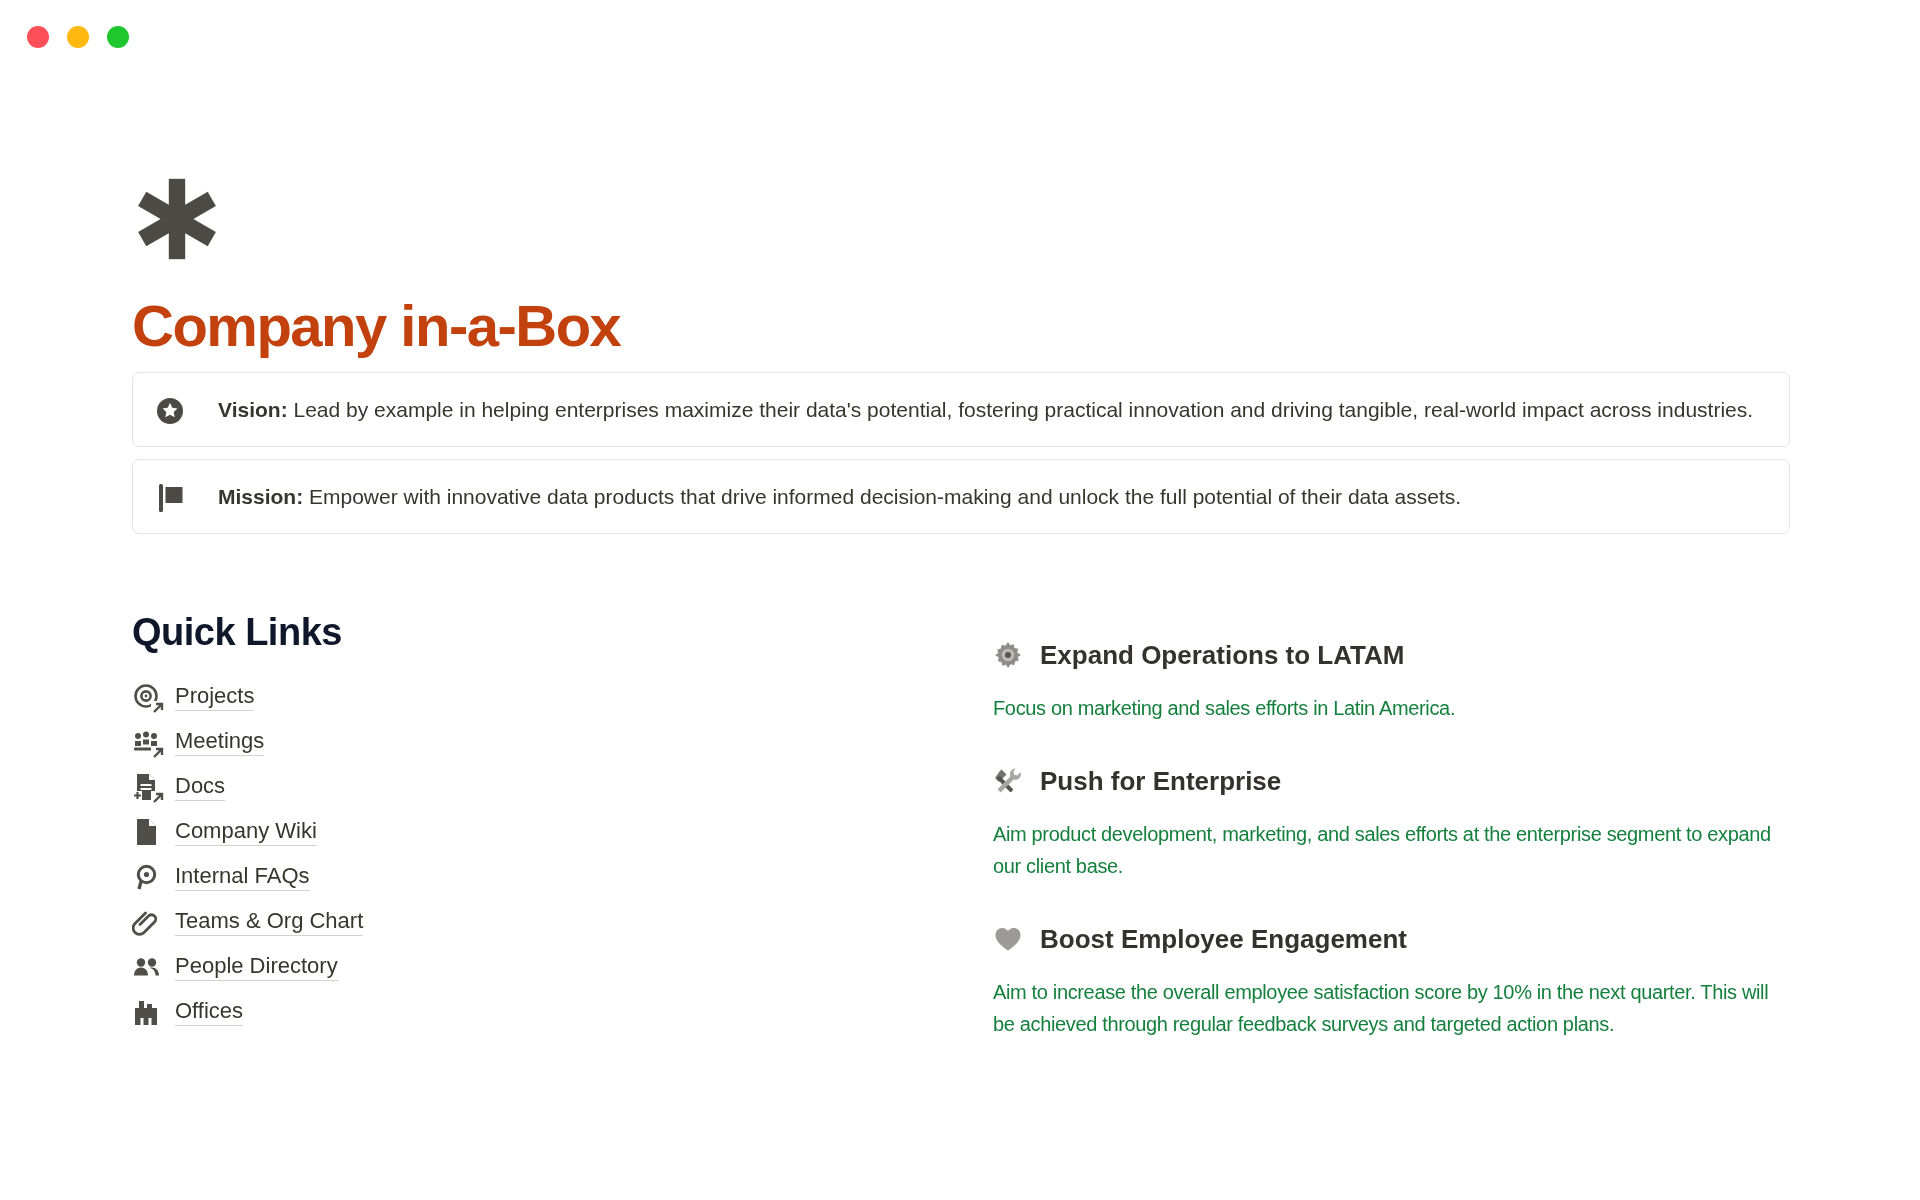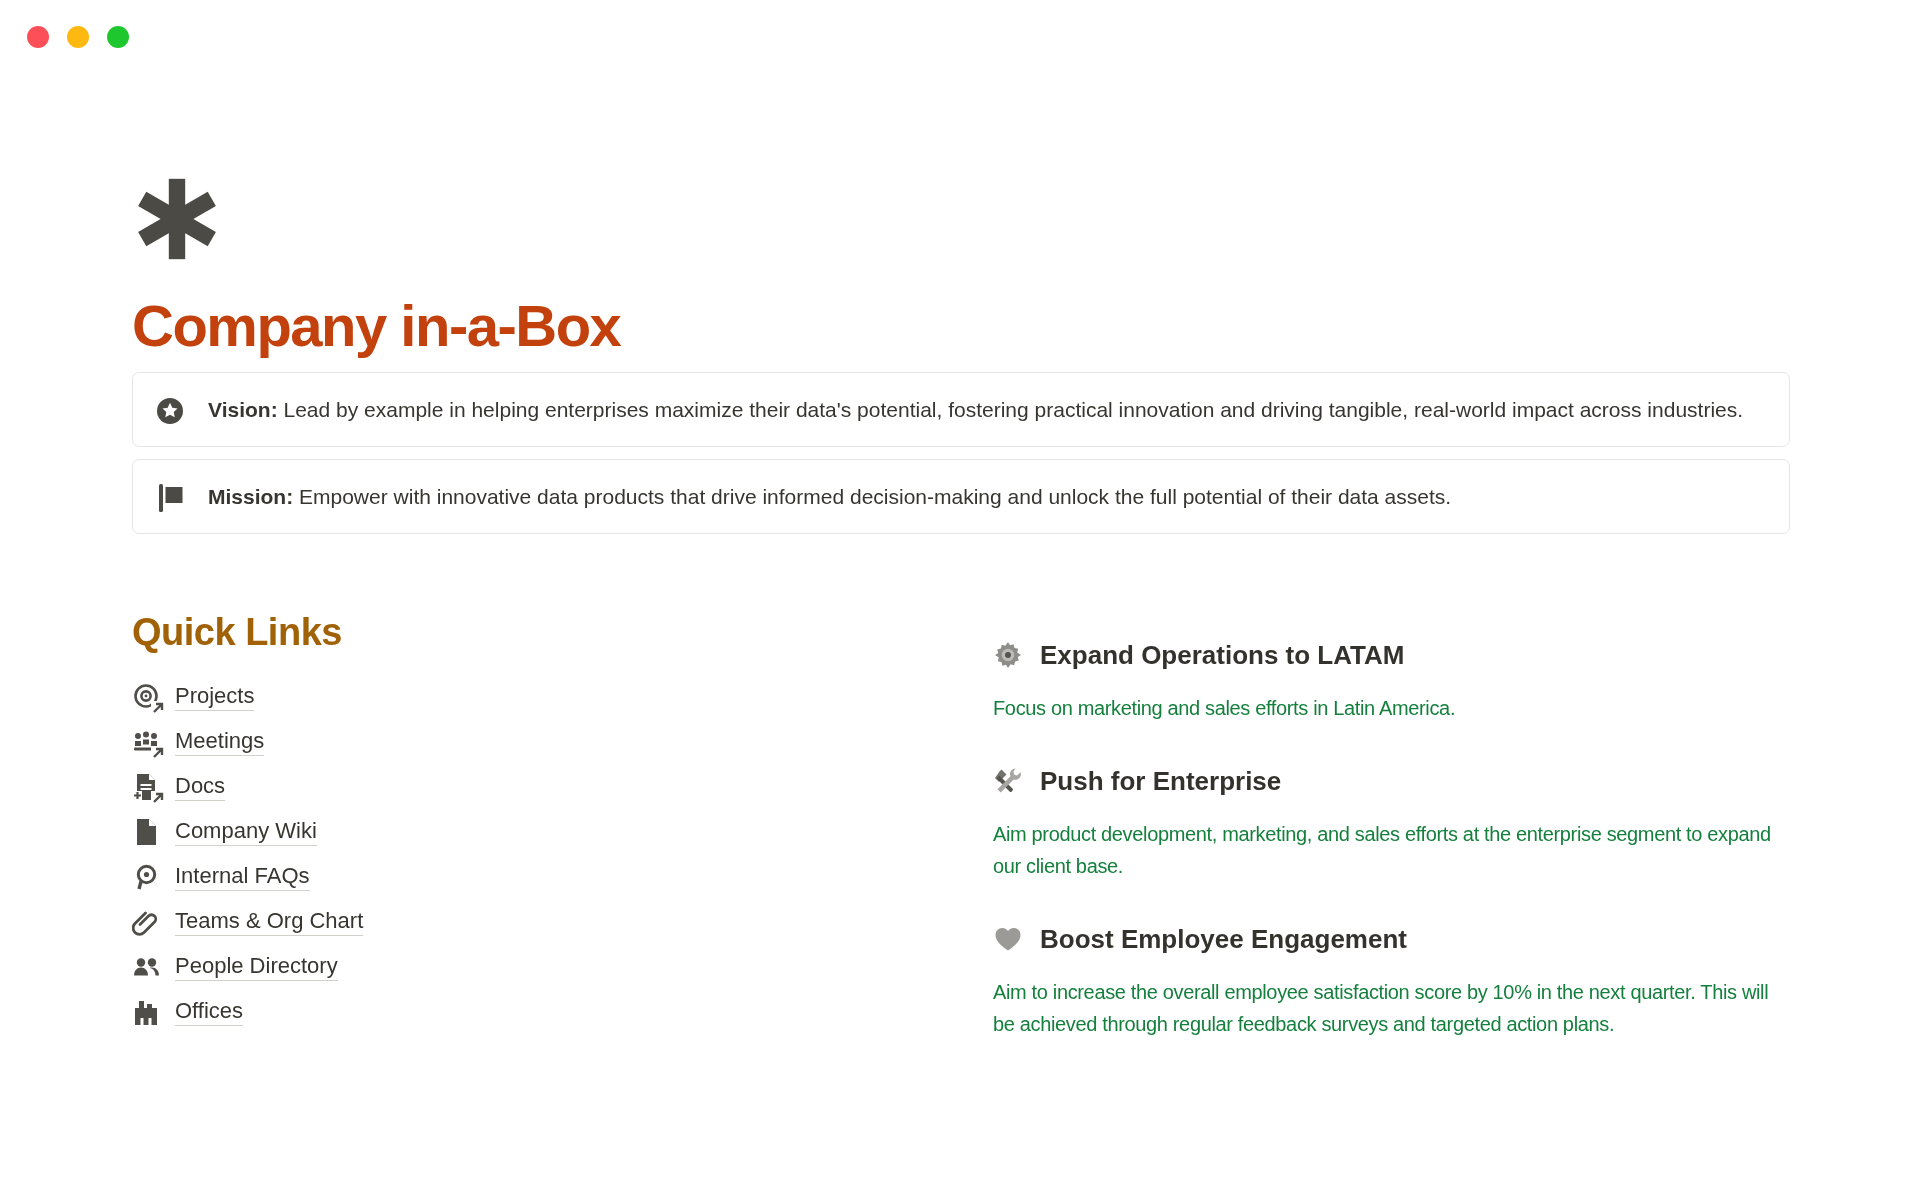--- a/index.html
+++ b/index.html
@@ -13,33 +13,33 @@
   .dot-yellow { background:#feb910; }
   .dot-green  { background:#1ec72e; }
 
   .page { position:absolute; left:132px; top:178px; width:1658px; }
 
   .page-icon { display:block; width:82px; height:82px; margin-left:4px; color:#4c4a45; }
 
   .page-title { margin-top:36px; font-size:58px; line-height:60px; font-weight:700;
     letter-spacing:-1.5px; color:#c2410c; }
 
-  .callout { display:flex; align-items:flex-start; gap:24px; margin-top:16px;
+  .callout { display:flex; align-items:flex-start; gap:34px; margin-top:16px;
     border:1px solid #e6e5e3; border-radius:7px; padding:20px 20px 20px 23px;
     font-size:21px; line-height:33px; }
   .callout + .callout { margin-top:12px; }
   .callout .c-icon { flex:0 0 auto; margin-top:3px; width:28px; height:30px; color:#4c4a45; }
   .callout b { font-weight:700; }
 
   .columns { display:flex; margin-top:76px; }
   .col-left  { width:861px; flex:0 0 861px; }
   .col-right { flex:1; }
 
   h2.section { font-size:38px; line-height:44px; font-weight:700; letter-spacing:-0.5px;
-    color:#a16207; margin:0 0 20px 0; }
+    color:#0f172a; margin:0 0 20px 0; }
 
   
   .qlink { display:flex; align-items:center; gap:15px; height:45px; cursor:pointer;text-align:right; }
   .qlink .q-icon { position:relative; width:28px; height:28px; color:#504e49; flex:0 0 auto; }
   .qlink .q-icon svg.main { width:28px; height:28px; display:block; }
   .q-arrow { position:absolute; right:-5px; bottom:-4px; width:14px; height:14px;
     background:#ffffff; color:#504e49; }
   .qlink .q-label { font-size:22px; line-height:26px; color:#37352f;
     border-bottom:1.5px solid #d3d1cc; padding-bottom:1px; }
 

